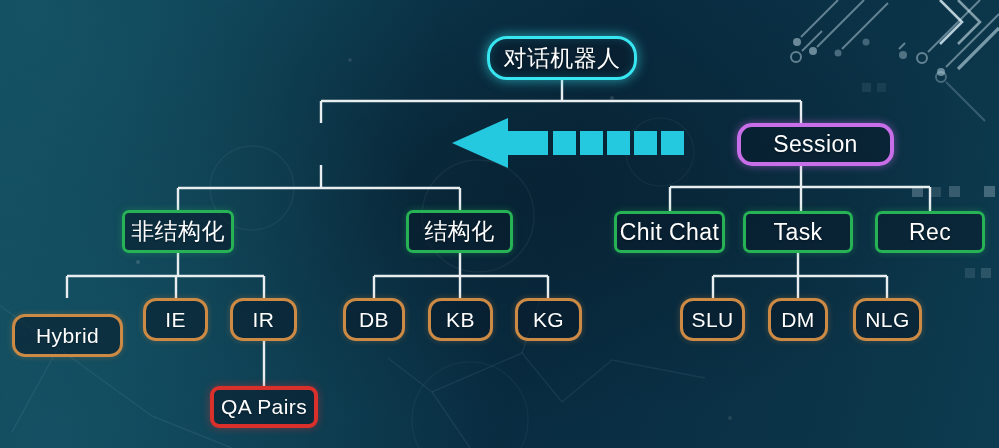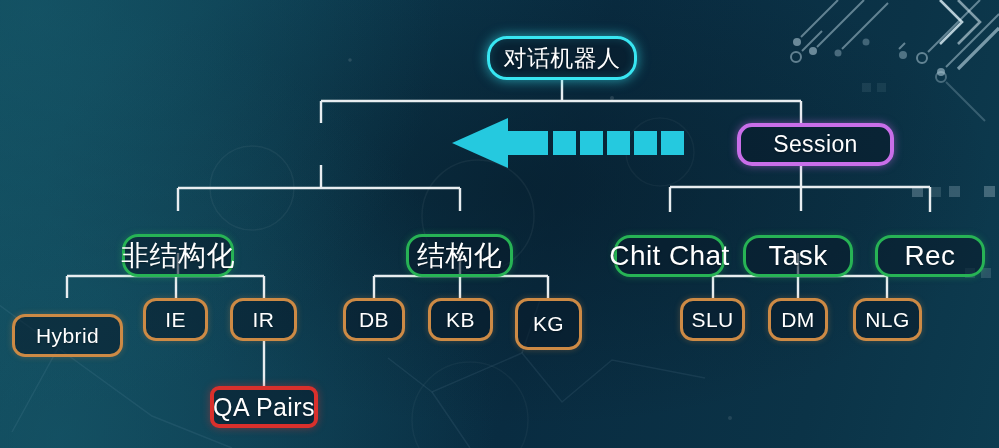--- a/index.html
+++ b/index.html
@@ -20,38 +20,38 @@
     display:flex;align-items:center;justify-content:center;
     color:#fff;
     background:rgba(8,28,43,.58);
     box-sizing:border-box;
     text-shadow:0 1px 2px rgba(0,0,0,.35);
     letter-spacing:.4px;
     white-space:nowrap;
   }
   .n-cyan  {border:3px solid #38e6f2;border-radius:20px;box-shadow:0 0 12px 1px rgba(56,230,242,.55), inset 0 0 8px rgba(56,230,242,.18);font-size:23px;}
   .n-purple{border:4px solid #c96ee9;border-radius:15px;box-shadow:0 0 9px rgba(201,110,233,.5);font-size:23px;}
-  .n-green {border:3px solid #27b355;border-radius:16px;box-shadow:0 0 7px rgba(39,179,85,.35);font-size:28px;margin-top:24px;}
+  .n-green {border:3px solid #27b355;border-radius:7px;box-shadow:0 0 7px rgba(39,179,85,.35);font-size:23px;}
   .n-orange{border:3.5px solid #cd8a45;border-radius:13px;box-shadow:0 0 6px rgba(205,138,69,.3);font-size:21px;}
-  .n-red   {border:4px solid #d9302c;border-radius:9px;box-shadow:0 0 9px rgba(217,48,44,.45);font-size:25px;}
+  .n-red   {border:4px solid #d9302c;border-radius:9px;box-shadow:0 0 9px rgba(217,48,44,.45);font-size:21px;}
 
   .p-root       {left:487px;top:36px; width:150px;height:44px;}
   .p-qa         {left:242px;top:122px;width:158px;height:43px;}
   .p-session    {left:737px;top:123px;width:157px;height:43px;}
   .p-unstructured{left:122px;top:210px;width:112px;height:43px;}
   .p-structured {left:406px;top:210px;width:107px;height:43px;}
   .p-chitchat   {left:614px;top:211px;width:111px;height:42px;}
   .p-task       {left:743px;top:211px;width:110px;height:42px;}
   .p-rec        {left:875px;top:211px;width:110px;height:42px;}
   .p-hybrid     {left:12px; top:314px;width:111px;height:43px;text-align:right;}
   .p-ie         {left:143px;top:298px;width:65px; height:43px;}
   .p-ir         {left:230px;top:298px;width:67px; height:43px;}
   .p-db         {left:343px;top:298px;width:62px; height:43px;}
   .p-kb         {left:428px;top:298px;width:65px; height:43px;}
-  .p-kg         {left:515px;top:298px;width:67px; height:52px;text-align:center;}
+  .p-kg         {left:515px;top:298px;width:67px; height:43px;text-align:center;}
   .p-slu        {left:680px;top:298px;width:65px; height:43px;}
   .p-dm         {left:768px;top:298px;width:60px; height:43px;}
   .p-nlg        {left:853px;top:298px;width:69px; height:43px;}
   .p-qapairs    {left:210px;top:386px;width:108px;height:42px;}
 </style>
 </head>
 <body>
 
 <div class="stage">
 

